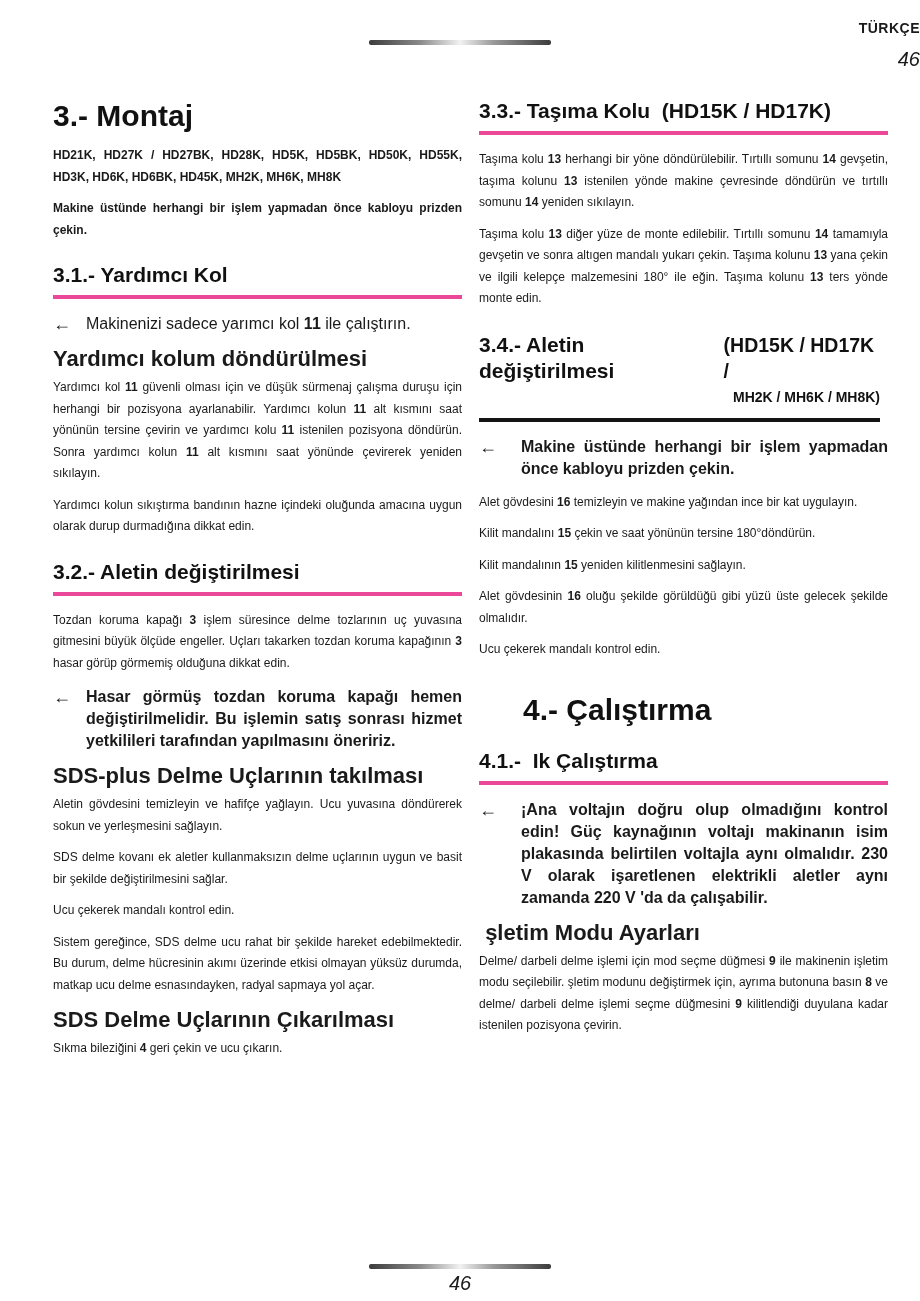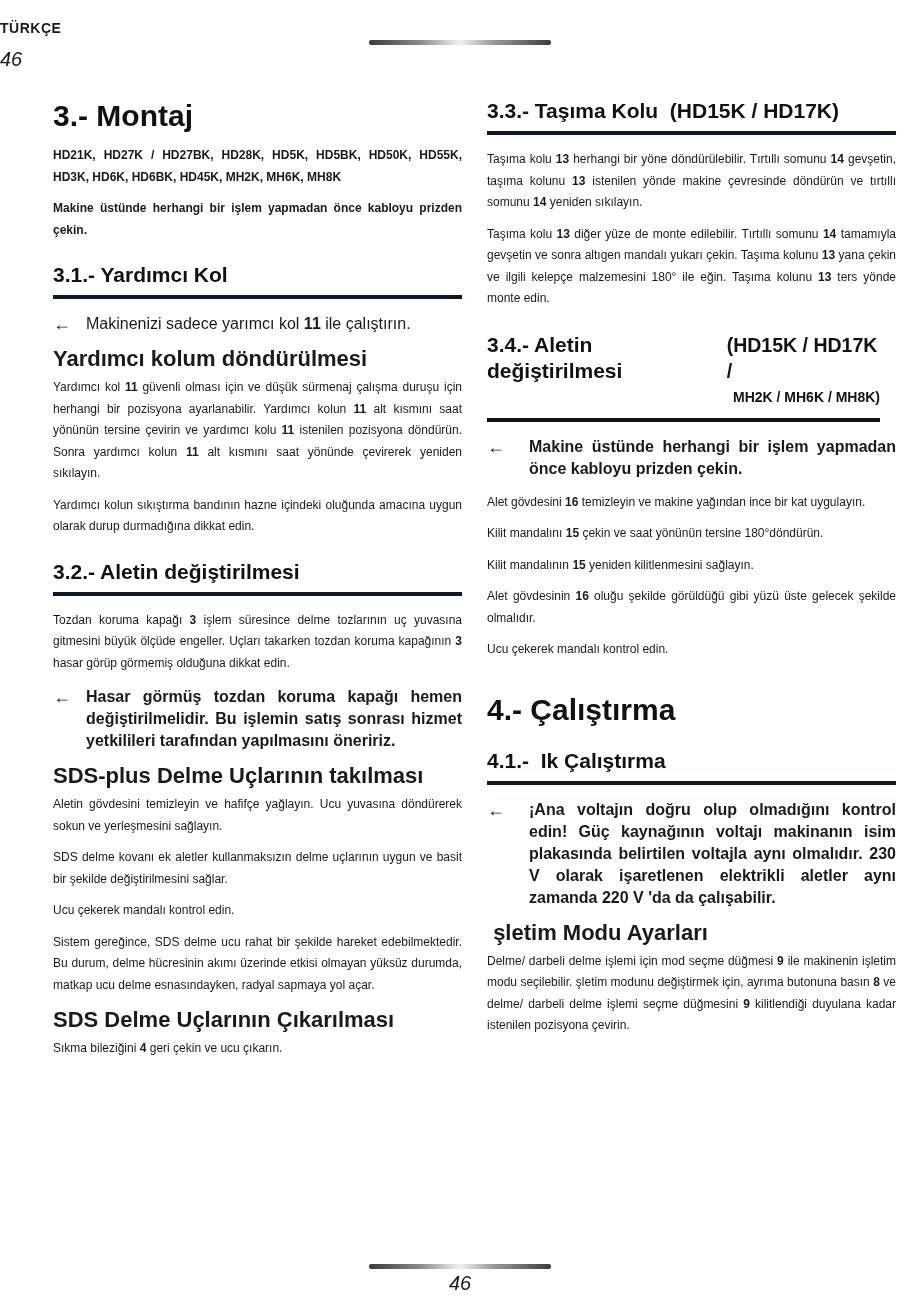--- a/index.html
+++ b/index.html
@@ -4,41 +4,41 @@
 <style>
   html,body{margin:0;padding:0;}
   body{
     width:920px;height:1301px;background:#ffffff;
     font-family:"Liberation Sans","DejaVu Sans",sans-serif;
     color:#1a1a1a;-webkit-font-smoothing:antialiased;
   }
   .page{position:relative;width:920px;height:1301px;overflow:hidden;background:#fff;}
 
   
-  .page-header{text-align:left;padding-top:20px;}
+  .page-header{text-align:right;padding-top:20px;}
   .lang-label{font-weight:bold;font-size:14px;letter-spacing:.5px;}
   .grad-line{
     width:182px;height:5px;margin:4px auto 3px auto;border-radius:2px;
     background:linear-gradient(90deg,#3c3c3c 0%,#8a8a8a 28%,#f2f2f2 50%,#9b9b9b 68%,#3c3c3c 100%);
   }
   .page-number{font-size:20px;color:#1a1a1a;font-style:italic;}
   .page-footer{position:absolute;left:0;right:0;bottom:6px;text-align:center;}
 
   
-  .cols{display:flex;gap:25px;padding:28px 59px 0 53px;}
+  .cols{display:flex;gap:17px;padding:28px 59px 0 53px;}
   .col{width:409px;flex:none;}
   .col > :first-child{margin-top:0;}
 
   h1{font-size:30px;line-height:34px;margin:0 0 12px 0;font-weight:bold;color:#111;}
   h2{
     font-size:21px;line-height:24px;font-weight:bold;color:#111;
-    border-bottom:4px solid #0f172a;padding-bottom:8px;margin:22px 0 14px 0;
+    border-bottom:4px solid #ec4899;padding-bottom:8px;margin:22px 0 14px 0;
     white-space:pre-wrap;
   }
-  .h2block{border-bottom:4px solid #141414;padding-bottom:8px;margin:22px 16px 14px 0;font-weight:bold;color:#111;}
+  .h2block{border-bottom:4px solid #141414;padding-bottom:8px;margin:22px 8px 14px 0;font-weight:bold;color:#111;}
   .h2line1{display:flex;justify-content:space-between;align-items:baseline;font-size:21px;line-height:26px;white-space:pre-wrap;}
   .h2models{font-size:19.5px;}
   .h2line2{text-align:right;font-size:14px;line-height:26px;}
 
   p.body{font-size:12px;line-height:21.5px;text-align:justify;margin:0 0 10px 0;}
   p.bold{font-weight:bold;}
   .subhead{font-weight:bold;font-size:22px;line-height:20px;margin:14px 0 8px 0;white-space:pre-wrap;}
 
   .note{display:flex;margin:12px 0 12px 0;}
   .note .arrow{flex:none;font-size:18px;line-height:22px;}
@@ -104,21 +104,21 @@
       <div class="note l-wide bold">
         <span class="arrow">←</span>
         <span class="note-text">Makine üstünde herhangi bir işlem yapmadan önce kabloyu prizden çekin.</span>
       </div>
       <p class="body">Alet gövdesini <b>16</b> temizleyin ve makine yağından ince bir kat uygulayın.</p>
       <p class="body">Kilit mandalını <b>15</b> çekin ve saat yönünün tersine 180°döndürün.</p>
       <p class="body">Kilit mandalının <b>15</b> yeniden kilitlenmesini sağlayın.</p>
       <p class="body">Alet gövdesinin <b>16</b> oluğu şekilde görüldüğü gibi yüzü üste gelecek şekilde olmalıdır.</p>
       <p class="body">Ucu çekerek mandalı kontrol edin.</p>
 
-      <h1 style="margin-top:32px;">4.- Çalıştırma</h1>
+      <h1 style="margin-top:32px;margin-left:44px;">4.- Çalıştırma</h1>
 
       <h2>4.1.-  Ik Çalıştırma</h2>
       <div class="note l-wide bold">
         <span class="arrow">←</span>
         <span class="note-text">¡Ana voltajın doğru olup olmadığını kontrol edin! Güç kaynağının voltajı makinanın isim plakasında belirtilen voltajla aynı olmalıdır.  230 V olarak işaretlenen elektrikli aletler aynı zamanda 220 V 'da da çalışabilir.</span>
       </div>
       <div class="subhead"> şletim Modu Ayarları</div>
       <p class="body">Delme/ darbeli delme işlemi için mod seçme düğmesi <b>9</b> ile makinenin işletim modu seçilebilir.  şletim modunu değiştirmek için, ayrıma butonuna basın <b>8</b> ve delme/ darbeli delme işlemi seçme düğmesini <b>9</b> kilitlendiği duyulana kadar istenilen pozisyona çevirin.</p>
     </section>
 

